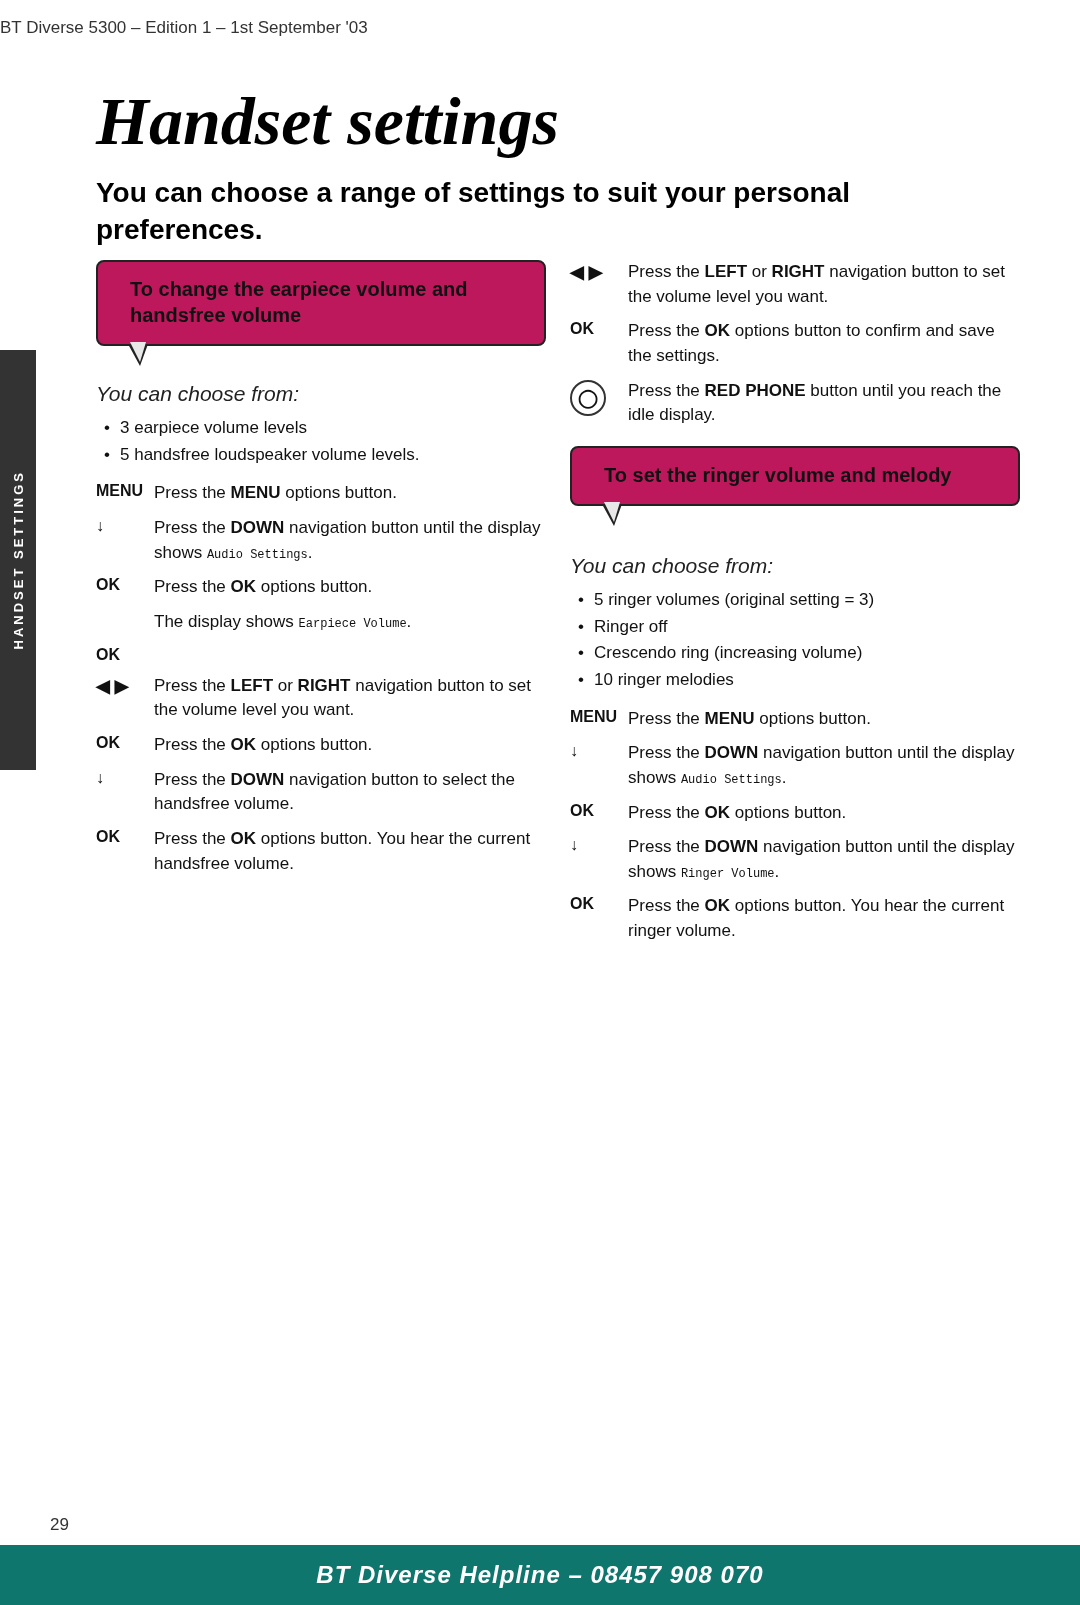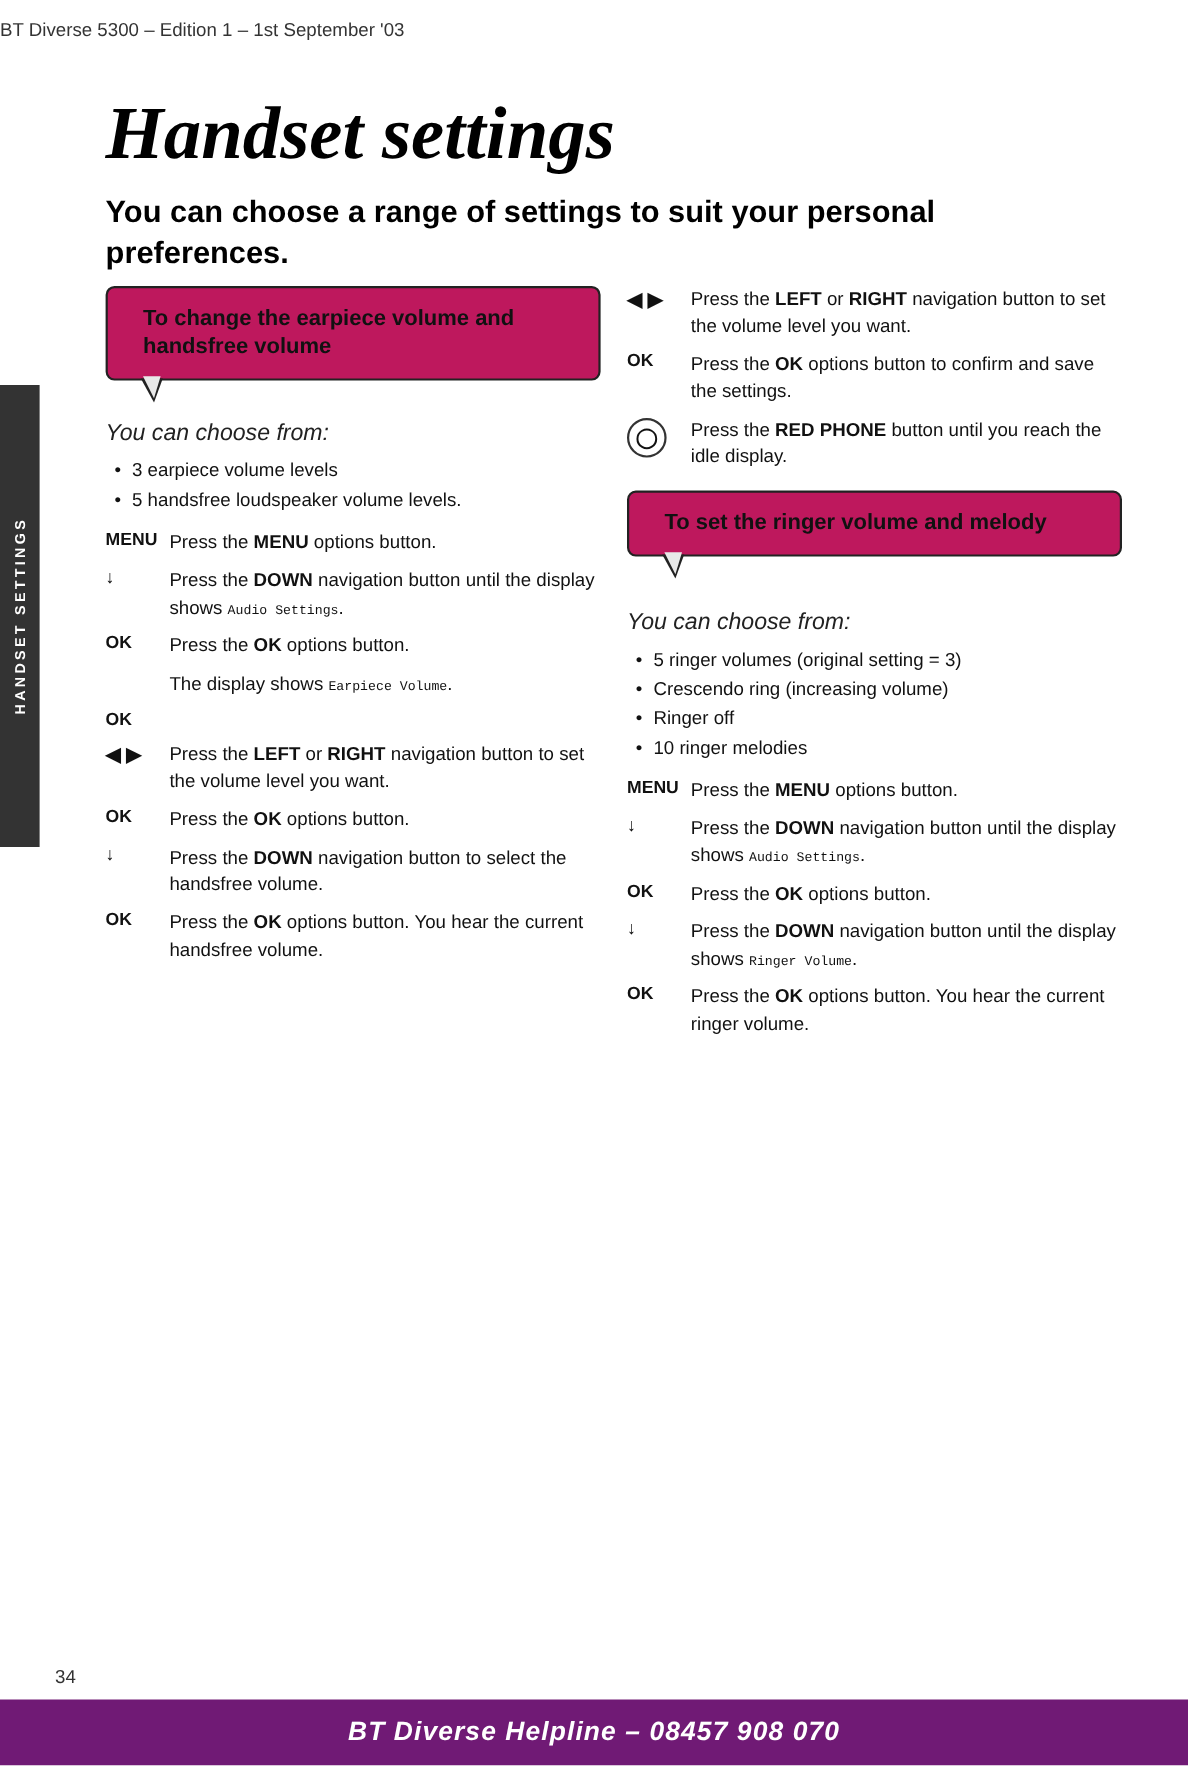--- a/index.html
+++ b/index.html
@@ -205,21 +205,21 @@
       border-radius: 50%;
       font-size: 18px;
     }
 
     
     .footer-bar {
       position: absolute;
       bottom: 0;
       left: 0;
       right: 0;
-      background: #701a75;
+      background: #0f766e;
       padding: 16px 0;
       text-align: center;
     }
     .footer-bar span {
       color: #fff;
       font-style: italic;
       font-weight: bold;
       font-size: 24px;
       letter-spacing: 1px;
     }
@@ -325,22 +325,22 @@
 
       <div class="section-box shaded with-tail">
         <h3>To set the ringer volume and melody</h3>
       </div>
 
       <div class="instructions" style="padding-top:22px;">
         <p class="italic-note">You can choose from:</p>
 
         <ul class="bullet-list">
           <li>5 ringer volumes (original setting = 3)</li>
+          <li>Ringer off</li>
           <li>Crescendo ring (increasing volume)</li>
-          <li>Ringer off</li>
           <li>10 ringer melodies</li>
         </ul>
 
         <div class="step-row">
           <span class="step-key">MENU</span>
           <span class="step-text">Press the <b>MENU</b> options button.</span>
         </div>
         <div class="step-row">
           <span class="step-key">↓</span>
           <span class="step-text">Press the <b>DOWN</b> navigation button until the display shows <code>Audio Settings</code>.</span>
@@ -358,17 +358,17 @@
           <span class="step-text">Press the <b>OK</b> options button. You hear the current ringer volume.</span>
         </div>
       </div>
 
     </div>
 
   </div>
 
 </div>
 
-<div class="page-number">34</div>
+<div class="page-number">29</div>
 
 <div class="footer-bar">
   <span>BT Diverse Helpline – 08457 908 070</span>
 </div>
 
 </body></html>

